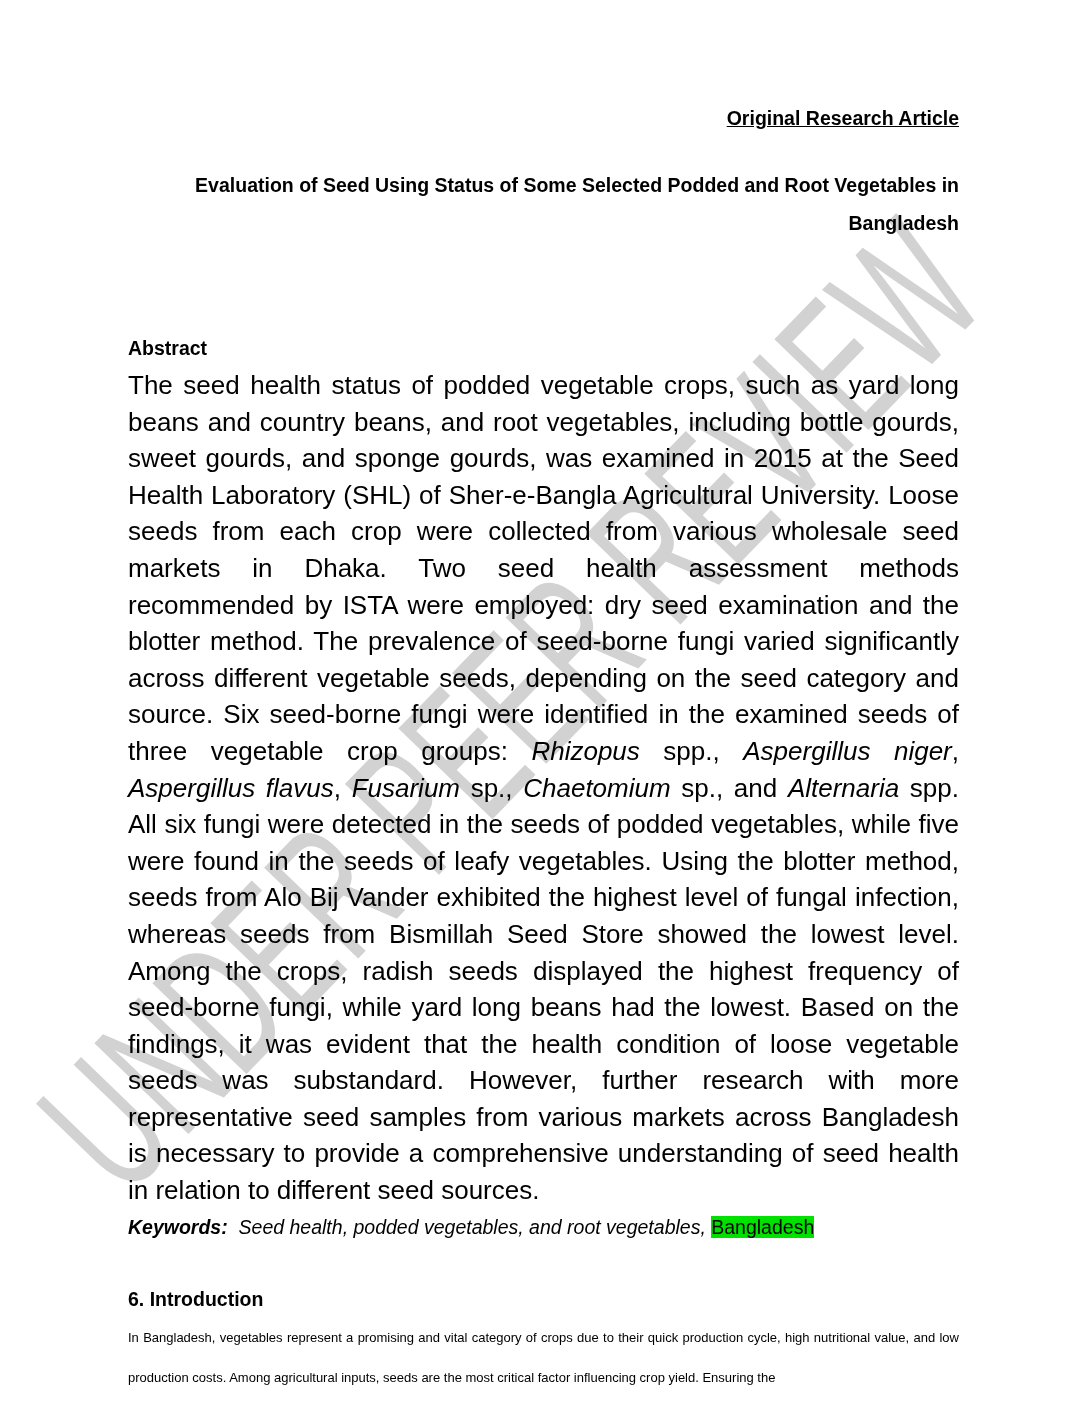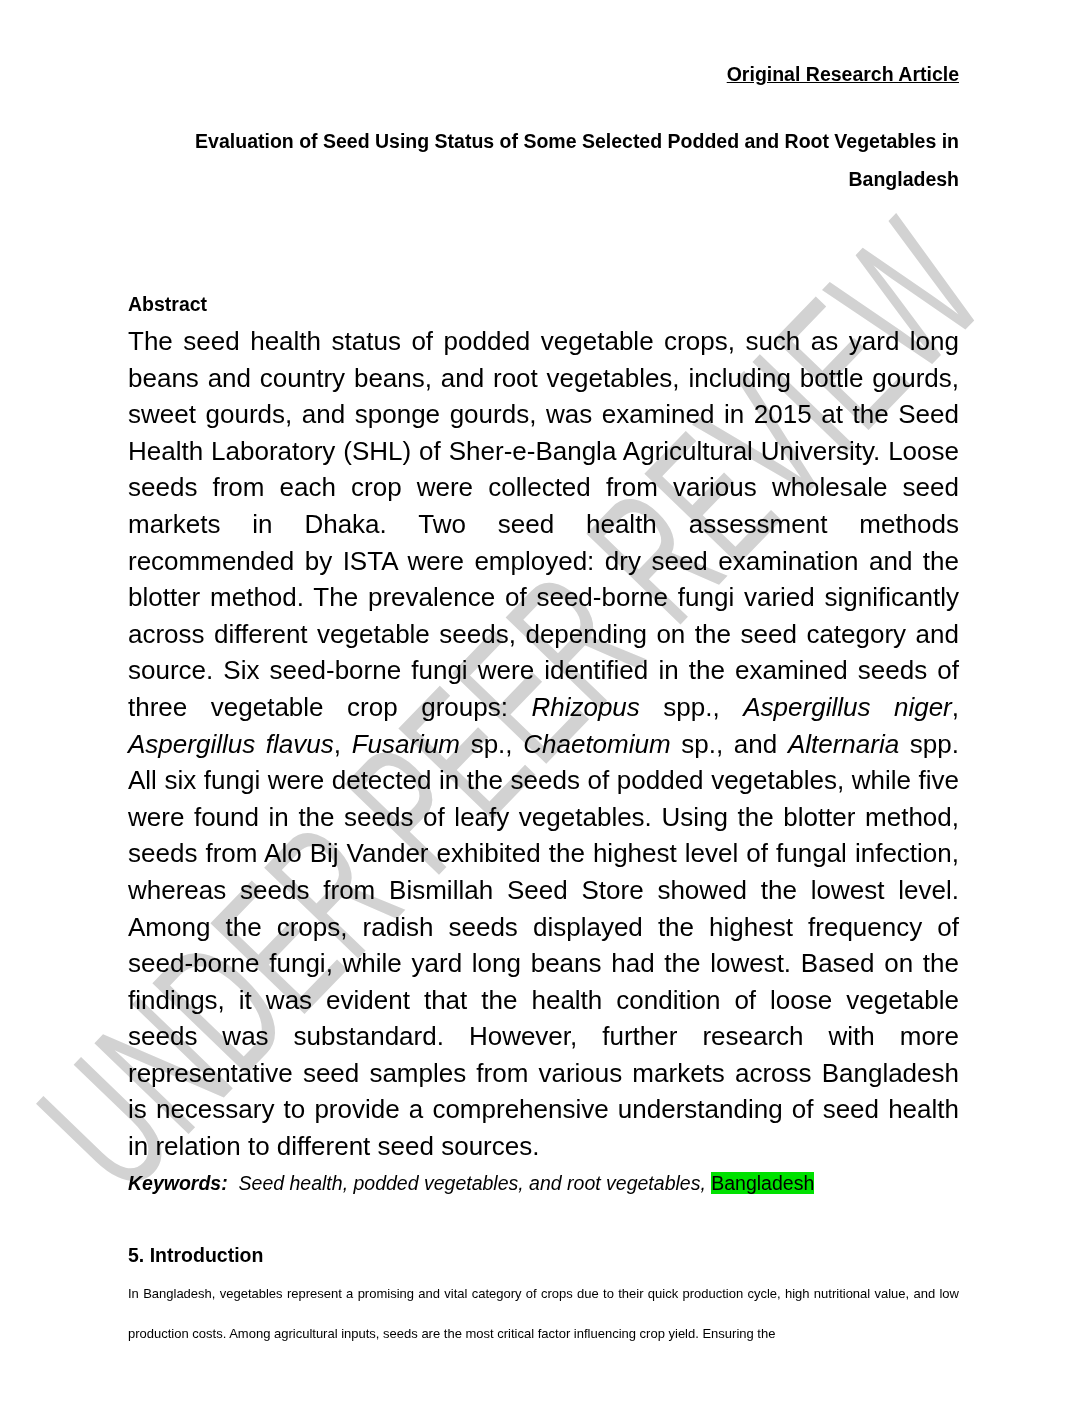--- a/index.html
+++ b/index.html
@@ -26,21 +26,21 @@
     top: 2px;
     font-size: 190px;
     font-weight: 400;
     letter-spacing: 0.01em;
     white-space: nowrap;
     transform: rotate(-46deg) scaleX(0.60);
   }
   .content {
     position: relative;
     z-index: 1;
-    padding: 62px 129px 0 128px;
+    padding: 106px 129px 0 128px;
   }
   .article-type {
     text-align: right;
     font-weight: bold;
     font-size: 19.5px;
     line-height: 24px;
     text-decoration: underline;
   }
   .paper-title {
     margin-top: 36px;
@@ -98,17 +98,17 @@
   </h1>
 
   <div class="abstract-heading">Abstract</div>
 
   <p class="abstract-paragraph"><span>The seed health status of podded vegetable crops, such as yard long beans and country beans, and root vegetables, including bottle gourds, sweet gourds, and sponge gourds, was examined in 2015 at the Seed Health Laboratory (SHL) of Sher-e-Bangla Agricultural University. Loose seeds from each crop were collected from various wholesale seed markets in Dhaka. Two seed health assessment methods recommended by ISTA were employed: dry seed examination and the blotter method. The prevalence of seed-borne fungi varied significantly across different vegetable seeds, depending on the seed category and source. Six seed-borne fungi were identified in the examined seeds of three vegetable crop groups: </span><i>Rhizopus</i><span> spp., </span><i>Aspergillus niger</i><span>, </span><i>Aspergillus flavus</i><span>, </span><i>Fusarium</i><span> sp., </span><i>Chaetomium</i><span> sp., and </span><i>Alternaria</i><span> spp. All six fungi were detected in the seeds of podded vegetables, while five were found in the seeds of leafy vegetables. Using the blotter method, seeds from Alo Bij Vander exhibited the highest level of fungal infection, whereas seeds from Bismillah Seed Store showed the lowest level. Among the crops, radish seeds displayed the highest frequency of seed-borne fungi, while yard long beans had the lowest. Based on the findings, it was evident that the health condition of loose vegetable seeds was substandard. However, further research with more representative seed samples from various markets across Bangladesh is necessary to provide a comprehensive understanding of seed health in relation to different seed sources.</span></p>
 
   <p class="keywords-line">
     <span class="keywords-label">Keywords:</span><span class="keywords-body">&nbsp;&nbsp;Seed health, podded vegetables, and root vegetables, </span><span class="keyword-highlight" style="background-color: rgb(0, 225, 0);">Bangladesh</span>
   </p>
 
-  <div class="intro-heading">5. Introduction</div>
+  <div class="intro-heading">6. Introduction</div>
 
   <p class="intro-paragraph">In Bangladesh, vegetables represent a promising and vital category of crops due to their quick production cycle, high nutritional value, and low production costs. Among agricultural inputs, seeds are the most critical factor influencing crop yield. Ensuring the</p>
 
 </div>
 
 </body></html>

